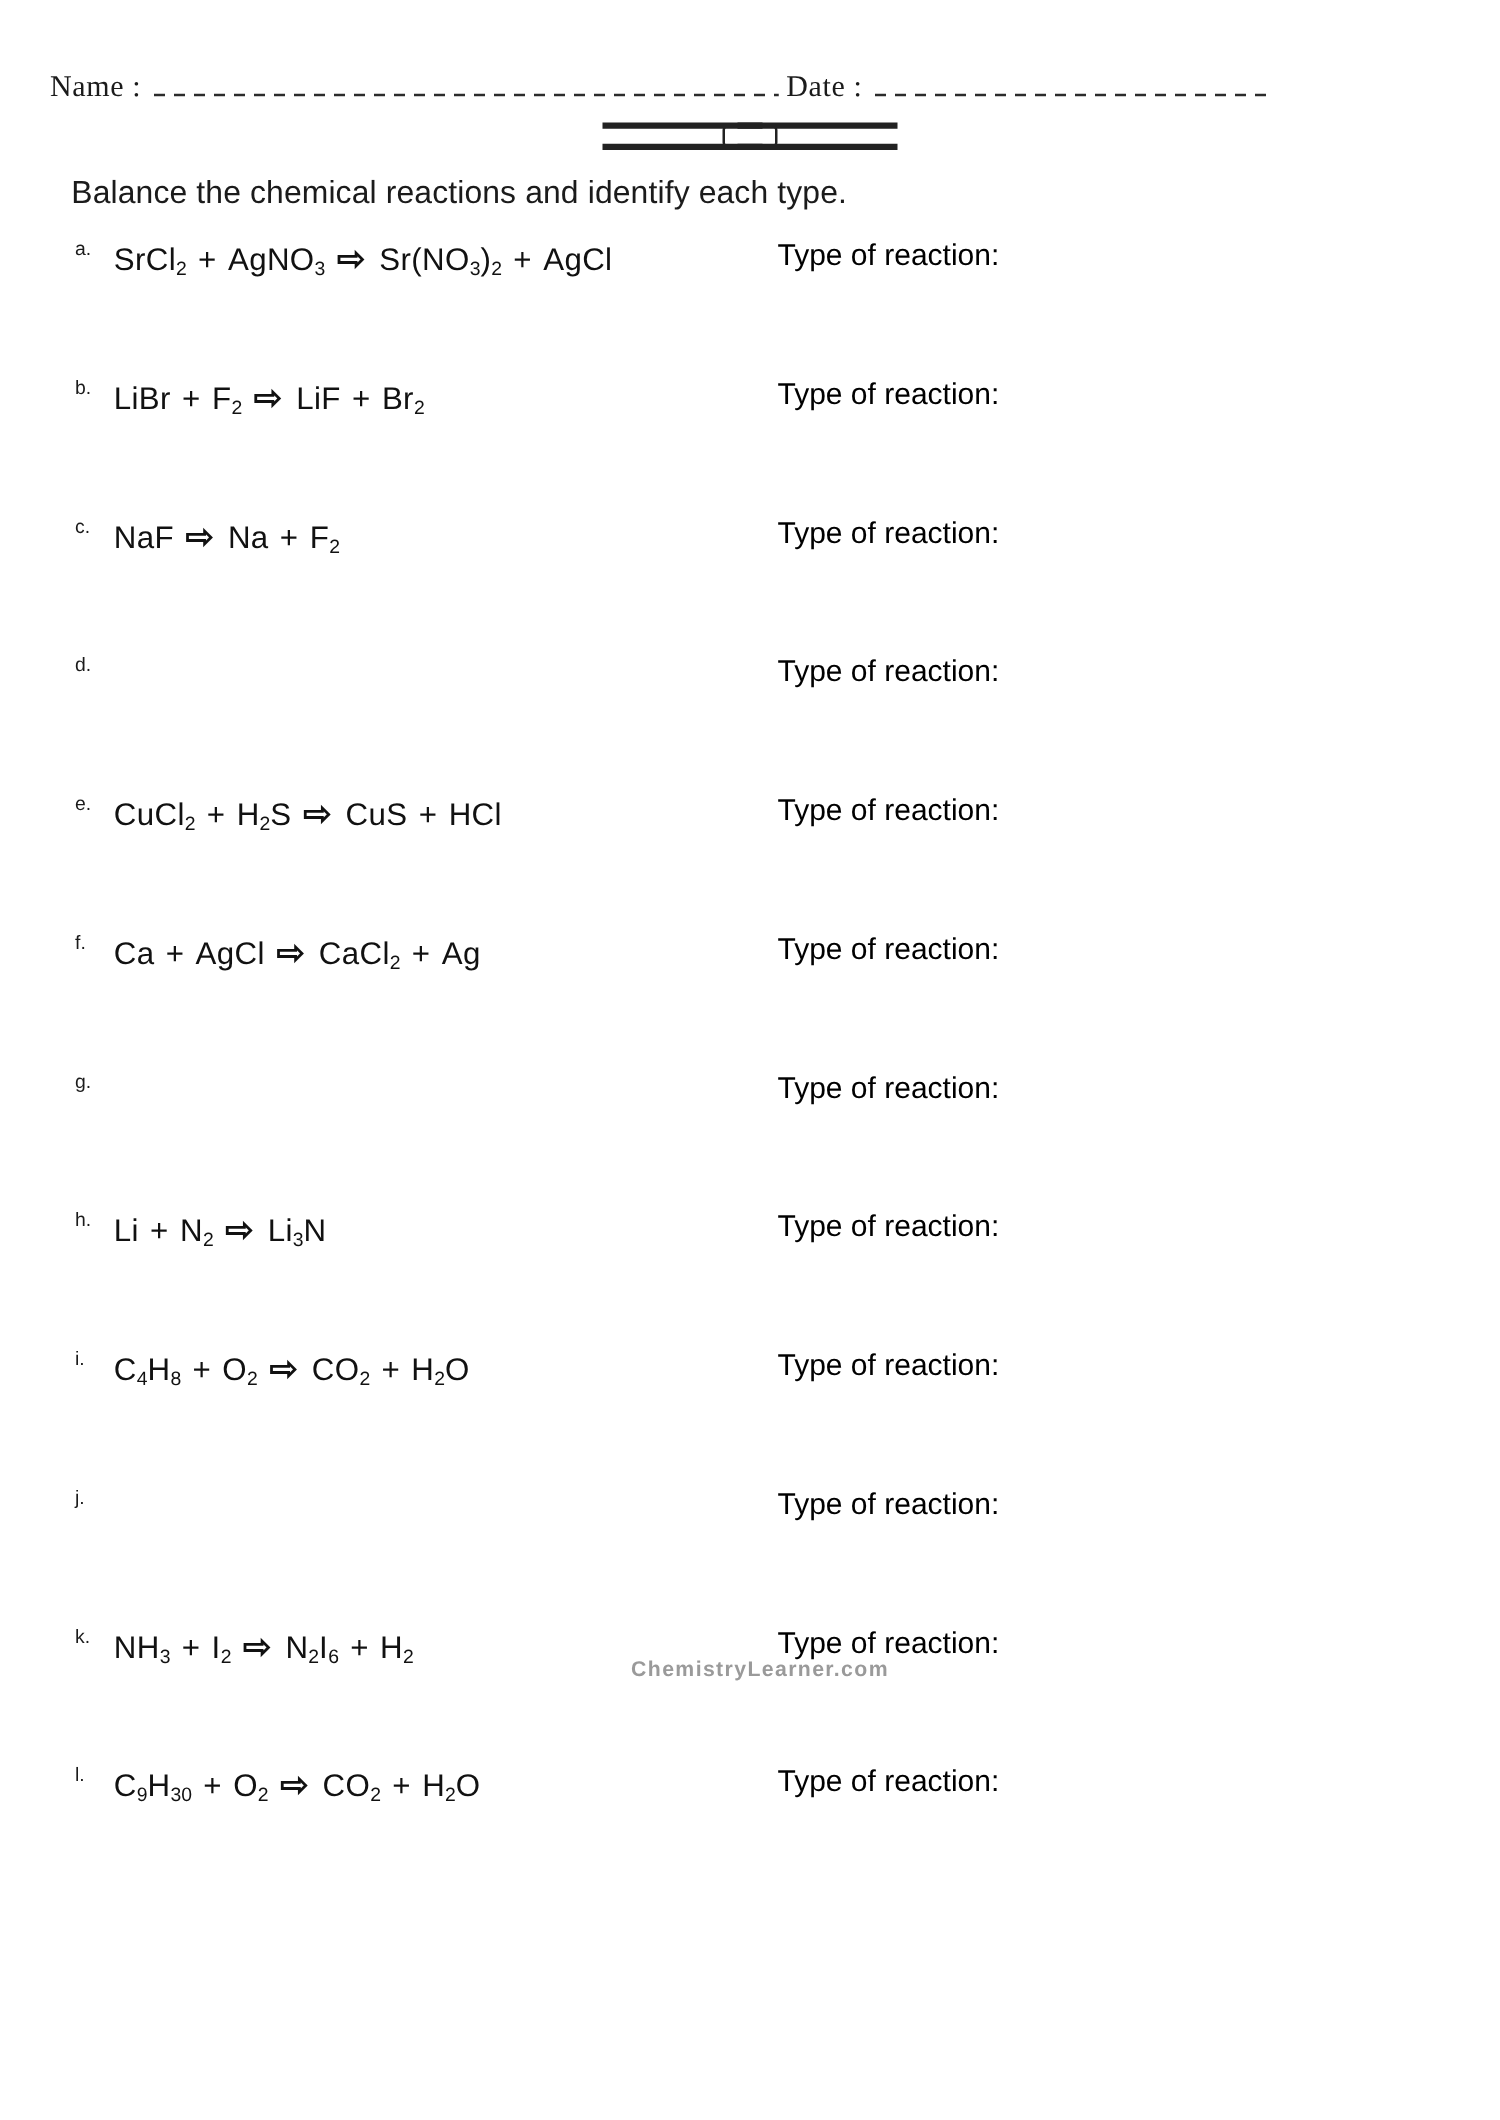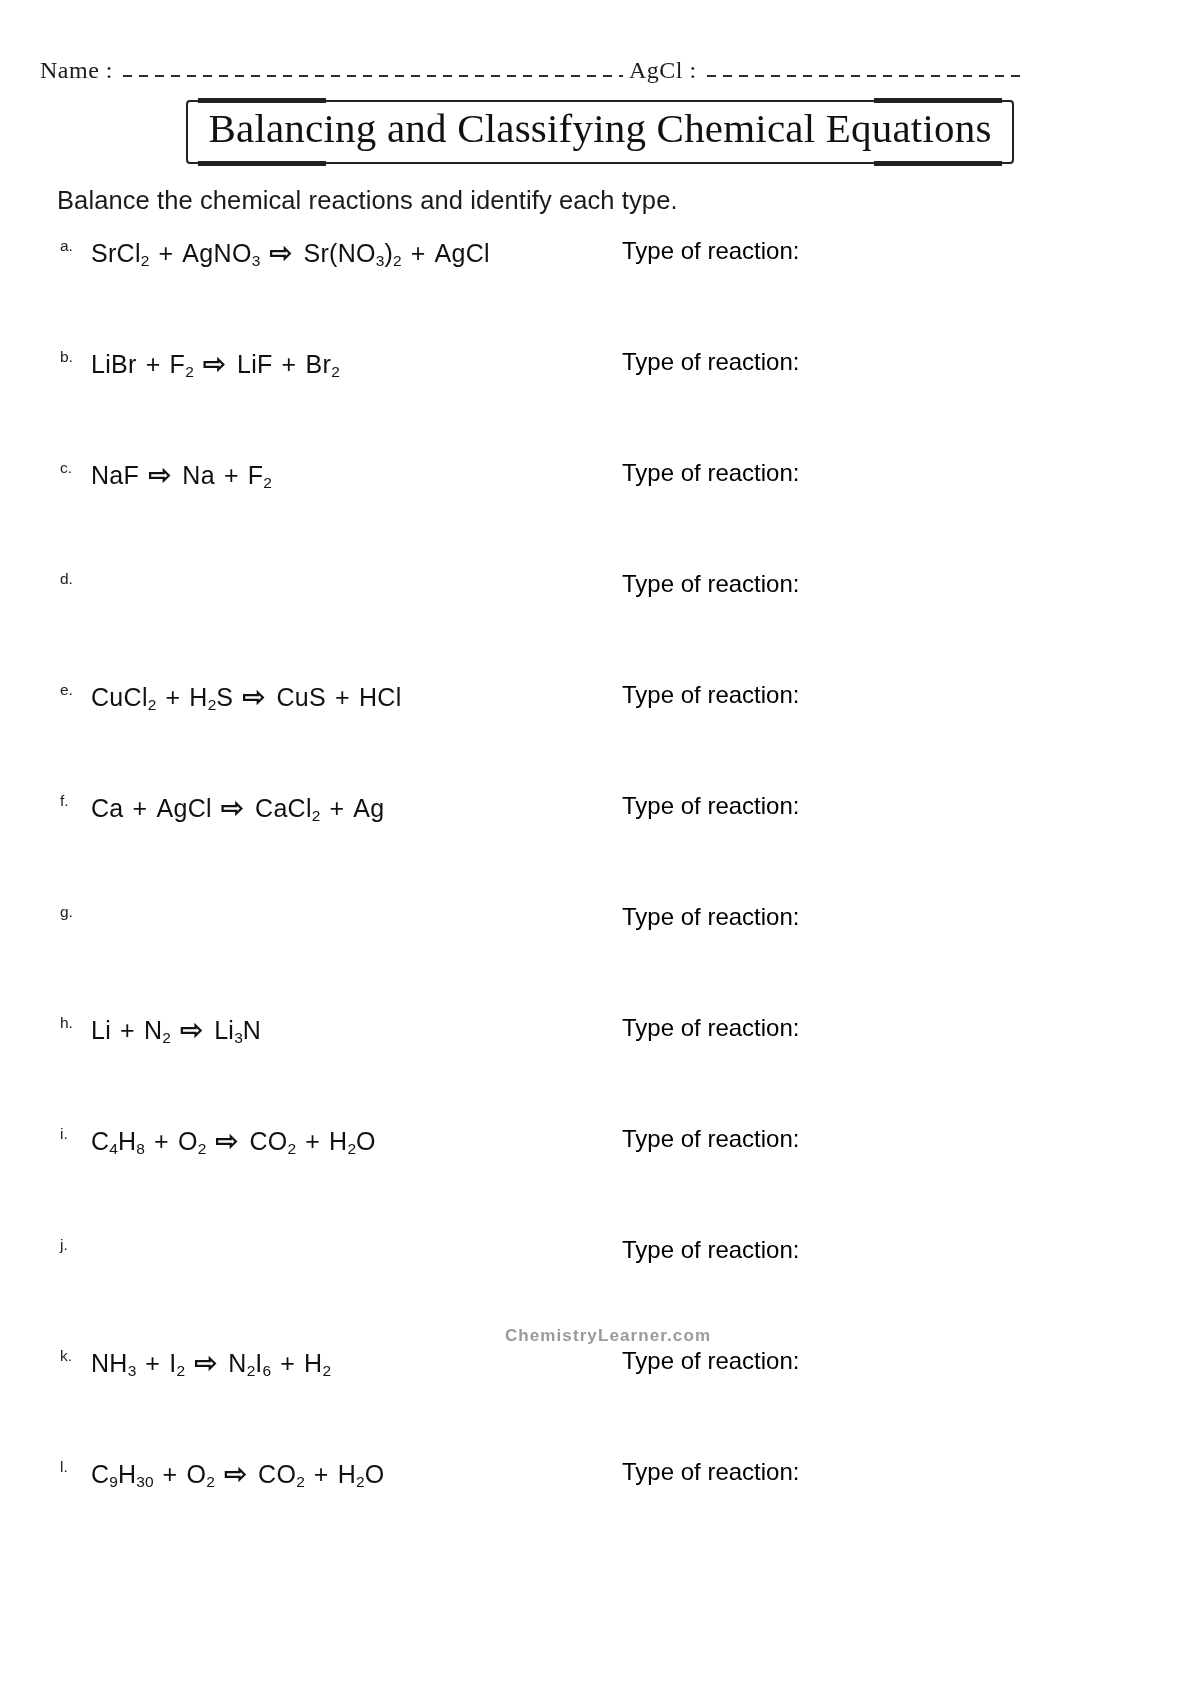--- a/index.html
+++ b/index.html
@@ -152,31 +152,30 @@
   }
 </style>
 </head>
 <body>
 
 <div class="page">
 
   <div class="meta-row">
     <span class="meta-label">Name :</span>
     <span class="dash-line dash-name"></span>
-    <span class="meta-label">AgCl :</span>
+    <span class="meta-label">Date :</span>
     <span class="dash-line dash-date"></span>
   </div>
 
   <div class="title-wrap">
     <div class="title-plate">
       <span class="bar bar-tl"></span>
       <span class="bar bar-tr"></span>
       <span class="bar bar-bl"></span>
       <span class="bar bar-br"></span>
-      <div class="title-text">Balancing and Classifying Chemical Equations</div>
     </div>
   </div>
 
   <div class="instruction">Balance the chemical reactions and identify each type.</div>
 
   <div class="problems">
       <div class="problem">
         <span class="p-letter">a.</span>
         <span class="p-eq"><span class="sp"></span>SrCl<sub>2</sub><span class="sp"></span>+<span class="sp"></span>AgNO<sub>3</sub> <span class="arrow">⇨</span><span class="sp"></span>Sr(NO<sub>3</sub>)<sub>2</sub><span class="sp"></span>+<span class="sp"></span>AgCl</span>
         <span class="p-type">Type of reaction:</span>

